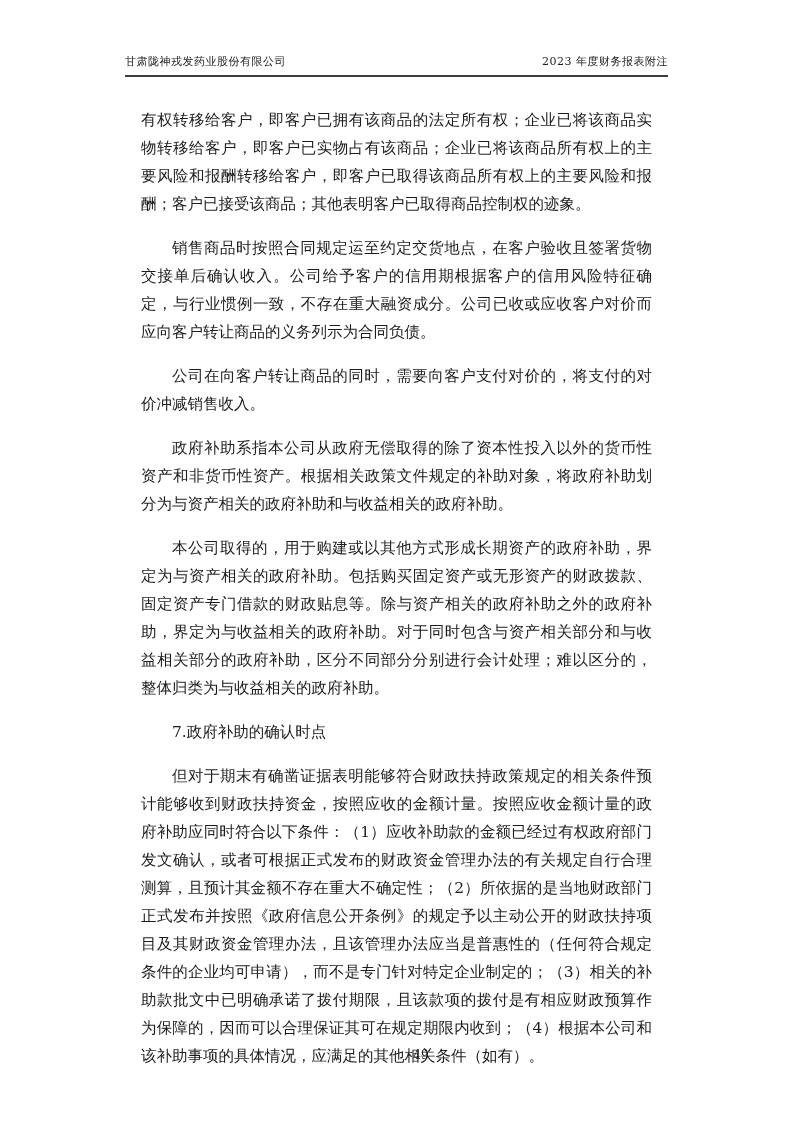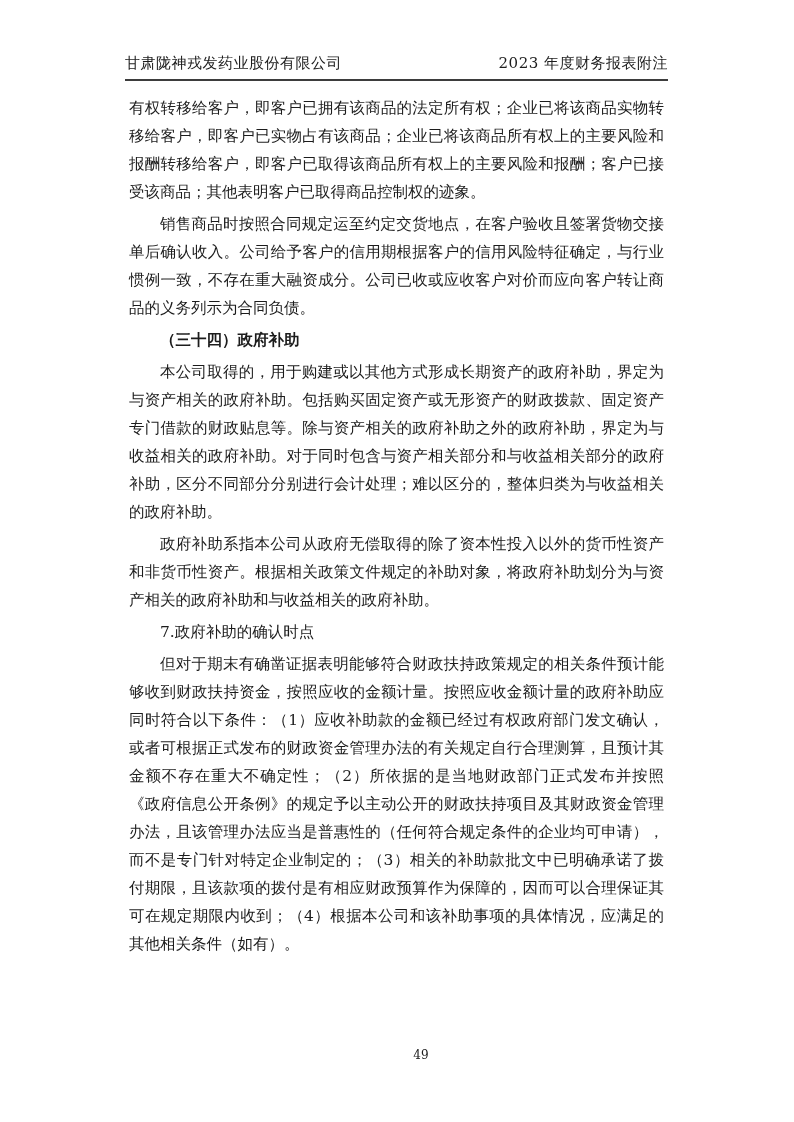--- a/index.html
+++ b/index.html
@@ -14,35 +14,35 @@
     overflow: hidden;
   }
   .header {
     position: absolute;
     left: 125px;
     right: 126px;
     top: 54px;
     display: flex;
     justify-content: space-between;
     align-items: flex-end;
-    font-size: 15px;
+    font-size: 11px;
     letter-spacing: 0.5px;
     padding-bottom: 6px;
     border-bottom: 2px solid #3d3d3d;
   }
   .content {
     position: absolute;
     left: 125px;
     right: 126px;
     top: 90px;
     font-size: 15.5px;
     line-height: 28px;
     text-align: justify;
   }
-  .content p { margin: 4px; }
+  .content p { margin: 16px; }
   .indent { text-indent: 2em; }
   .heading { font-weight: bold; }
   .footer {
     position: absolute;
     top: 1048px;
     left: 0;
     right: 0;
     text-align: center;
     padding-left: 48px;
     font-size: 12px;
@@ -54,23 +54,23 @@
 <div class="page">
 
   <div class="header">
     <span>甘肃陇神戎发药业股份有限公司</span>
     <span>2023 年度财务报表附注</span>
   </div>
 
   <div class="content">
     <p>有权转移给客户，即客户已拥有该商品的法定所有权；企业已将该商品实物转移给客户，即客户已实物占有该商品；企业已将该商品所有权上的主要风险和报酬转移给客户，即客户已取得该商品所有权上的主要风险和报酬；客户已接受该商品；其他表明客户已取得商品控制权的迹象。</p>
     <p class="indent">销售商品时按照合同规定运至约定交货地点，在客户验收且签署货物交接单后确认收入。公司给予客户的信用期根据客户的信用风险特征确定，与行业惯例一致，不存在重大融资成分。公司已收或应收客户对价而应向客户转让商品的义务列示为合同负债。</p>
-    <p class="indent heading">（三十四）政府补助</p>
+    <p class="indent">公司在向客户转让商品的同时，需要向客户支付对价的，将支付的对价冲减销售收入。</p>
+    <p class="indent">政府补助系指本公司从政府无偿取得的除了资本性投入以外的货币性资产和非货币性资产。根据相关政策文件规定的补助对象，将政府补助划分为与资产相关的政府补助和与收益相关的政府补助。</p>
     <p class="indent">本公司取得的，用于购建或以其他方式形成长期资产的政府补助，界定为与资产相关的政府补助。包括购买固定资产或无形资产的财政拨款、固定资产专门借款的财政贴息等。除与资产相关的政府补助之外的政府补助，界定为与收益相关的政府补助。对于同时包含与资产相关部分和与收益相关部分的政府补助，区分不同部分分别进行会计处理；难以区分的，整体归类为与收益相关的政府补助。</p>
-    <p class="indent">政府补助系指本公司从政府无偿取得的除了资本性投入以外的货币性资产和非货币性资产。根据相关政策文件规定的补助对象，将政府补助划分为与资产相关的政府补助和与收益相关的政府补助。</p>
     <p class="indent">7.政府补助的确认时点</p>
     <p class="indent">但对于期末有确凿证据表明能够符合财政扶持政策规定的相关条件预计能够收到财政扶持资金，按照应收的金额计量。按照应收金额计量的政府补助应同时符合以下条件：（1）应收补助款的金额已经过有权政府部门发文确认，或者可根据正式发布的财政资金管理办法的有关规定自行合理测算，且预计其金额不存在重大不确定性；（2）所依据的是当地财政部门正式发布并按照《政府信息公开条例》的规定予以主动公开的财政扶持项目及其财政资金管理办法，且该管理办法应当是普惠性的（任何符合规定条件的企业均可申请），而不是专门针对特定企业制定的；（3）相关的补助款批文中已明确承诺了拨付期限，且该款项的拨付是有相应财政预算作为保障的，因而可以合理保证其可在规定期限内收到；（4）根据本公司和该补助事项的具体情况，应满足的其他相关条件（如有）。</p>
   </div>
 
   <div class="footer">
     <span>49</span>
   </div>
 
 </div>
 

